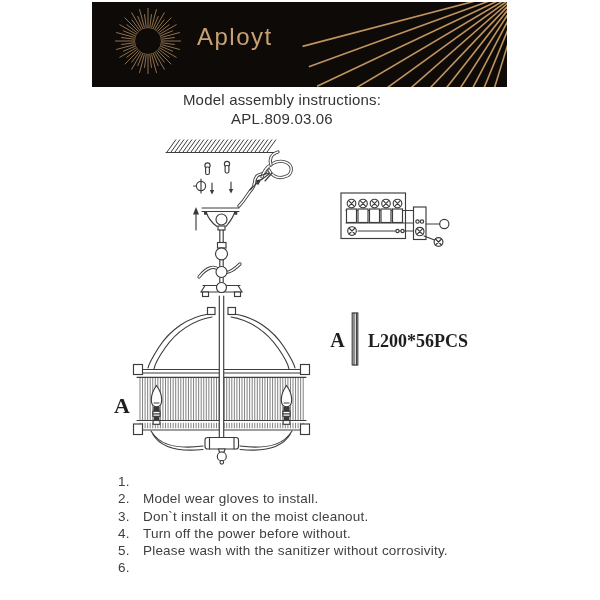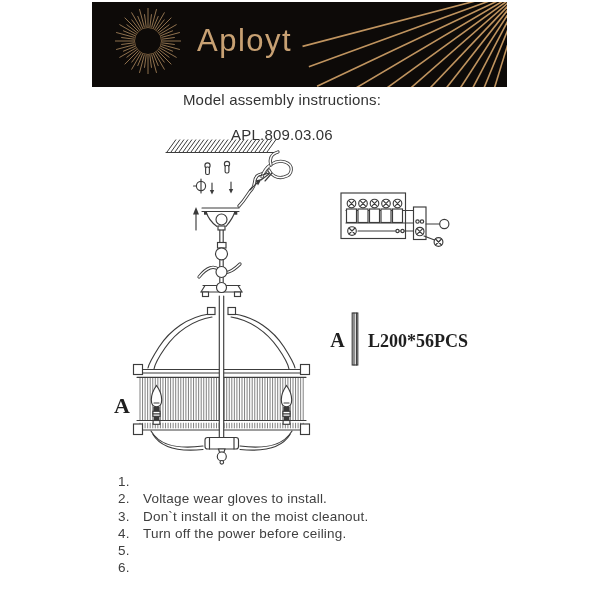--- a/index.html
+++ b/index.html
@@ -12,30 +12,30 @@
     overflow:hidden;
   }
   
   .banner {
     position:absolute; left:92px; top:2px; width:415px; height:85px;
     background:#0d0a08; overflow:hidden;
   }
   .banner svg { position:absolute; left:0; top:0; }
   .brand {
     position:absolute; left:105px; top:23px;
-    font-size:31px; font-weight:400; letter-spacing:1.5px;
+    font-size:24px; font-weight:400; letter-spacing:1.5px;
     color:#c8a173; line-height:1;
   }
   
   .title-line {
     position:absolute; left:0; width:564px; text-align:center;
     font-size:15px; font-weight:500; color:#333333; letter-spacing:0.2px;
   }
   #title1 { top:91px; }
-  #title2 { top:110px;margin-top:16px; }
+  #title2 { top:110px; }
   
   .diagram-svg { position:absolute; left:90px; top:130px; }
   .ln   { stroke:#3c3c3c; stroke-width:1.15; fill:none; stroke-linecap:round; }
   .lnf  { stroke:#3c3c3c; stroke-width:1.15; fill:#ffffff; }
   .dark { fill:#3a3a3a; stroke:none; }
   .cable-out { stroke:#3c3c3c; stroke-width:3.2; fill:none; stroke-linecap:round; }
   .cable-in  { stroke:#ffffff; stroke-width:1.5; fill:none; stroke-linecap:round; }
   .serif-label { font-family:"Liberation Serif", serif; font-weight:bold; fill:#1f1f1f; }
   
   .instructions {
@@ -470,29 +470,30 @@
 
   <text x="122" y="413" text-anchor="middle" font-size="22" class="serif-label">A</text>
 </svg>
 
 <div class="instructions">
   <div class="ins-row">
     <span class="ins-num">1.</span>
   </div>
   <div class="ins-row">
     <span class="ins-num">2.</span>
-    <span class="ins-text">Voltage wear gloves to install.</span>
+    <span class="ins-text">Model wear gloves to install.</span>
   </div>
   <div class="ins-row">
     <span class="ins-num">3.</span>
     <span class="ins-text">Don`t install it on the moist cleanout.</span>
   </div>
   <div class="ins-row">
     <span class="ins-num">4.</span>
-    <span class="ins-text">Turn off the power before ceiling.</span>
+    <span class="ins-text">Turn off the power before without.</span>
   </div>
   <div class="ins-row">
     <span class="ins-num">5.</span>
+    <span class="ins-text">Please wash with the sanitizer without corrosivity.</span>
   </div>
   <div class="ins-row">
     <span class="ins-num">6.</span>
   </div>
 </div>
 
 </body></html>

